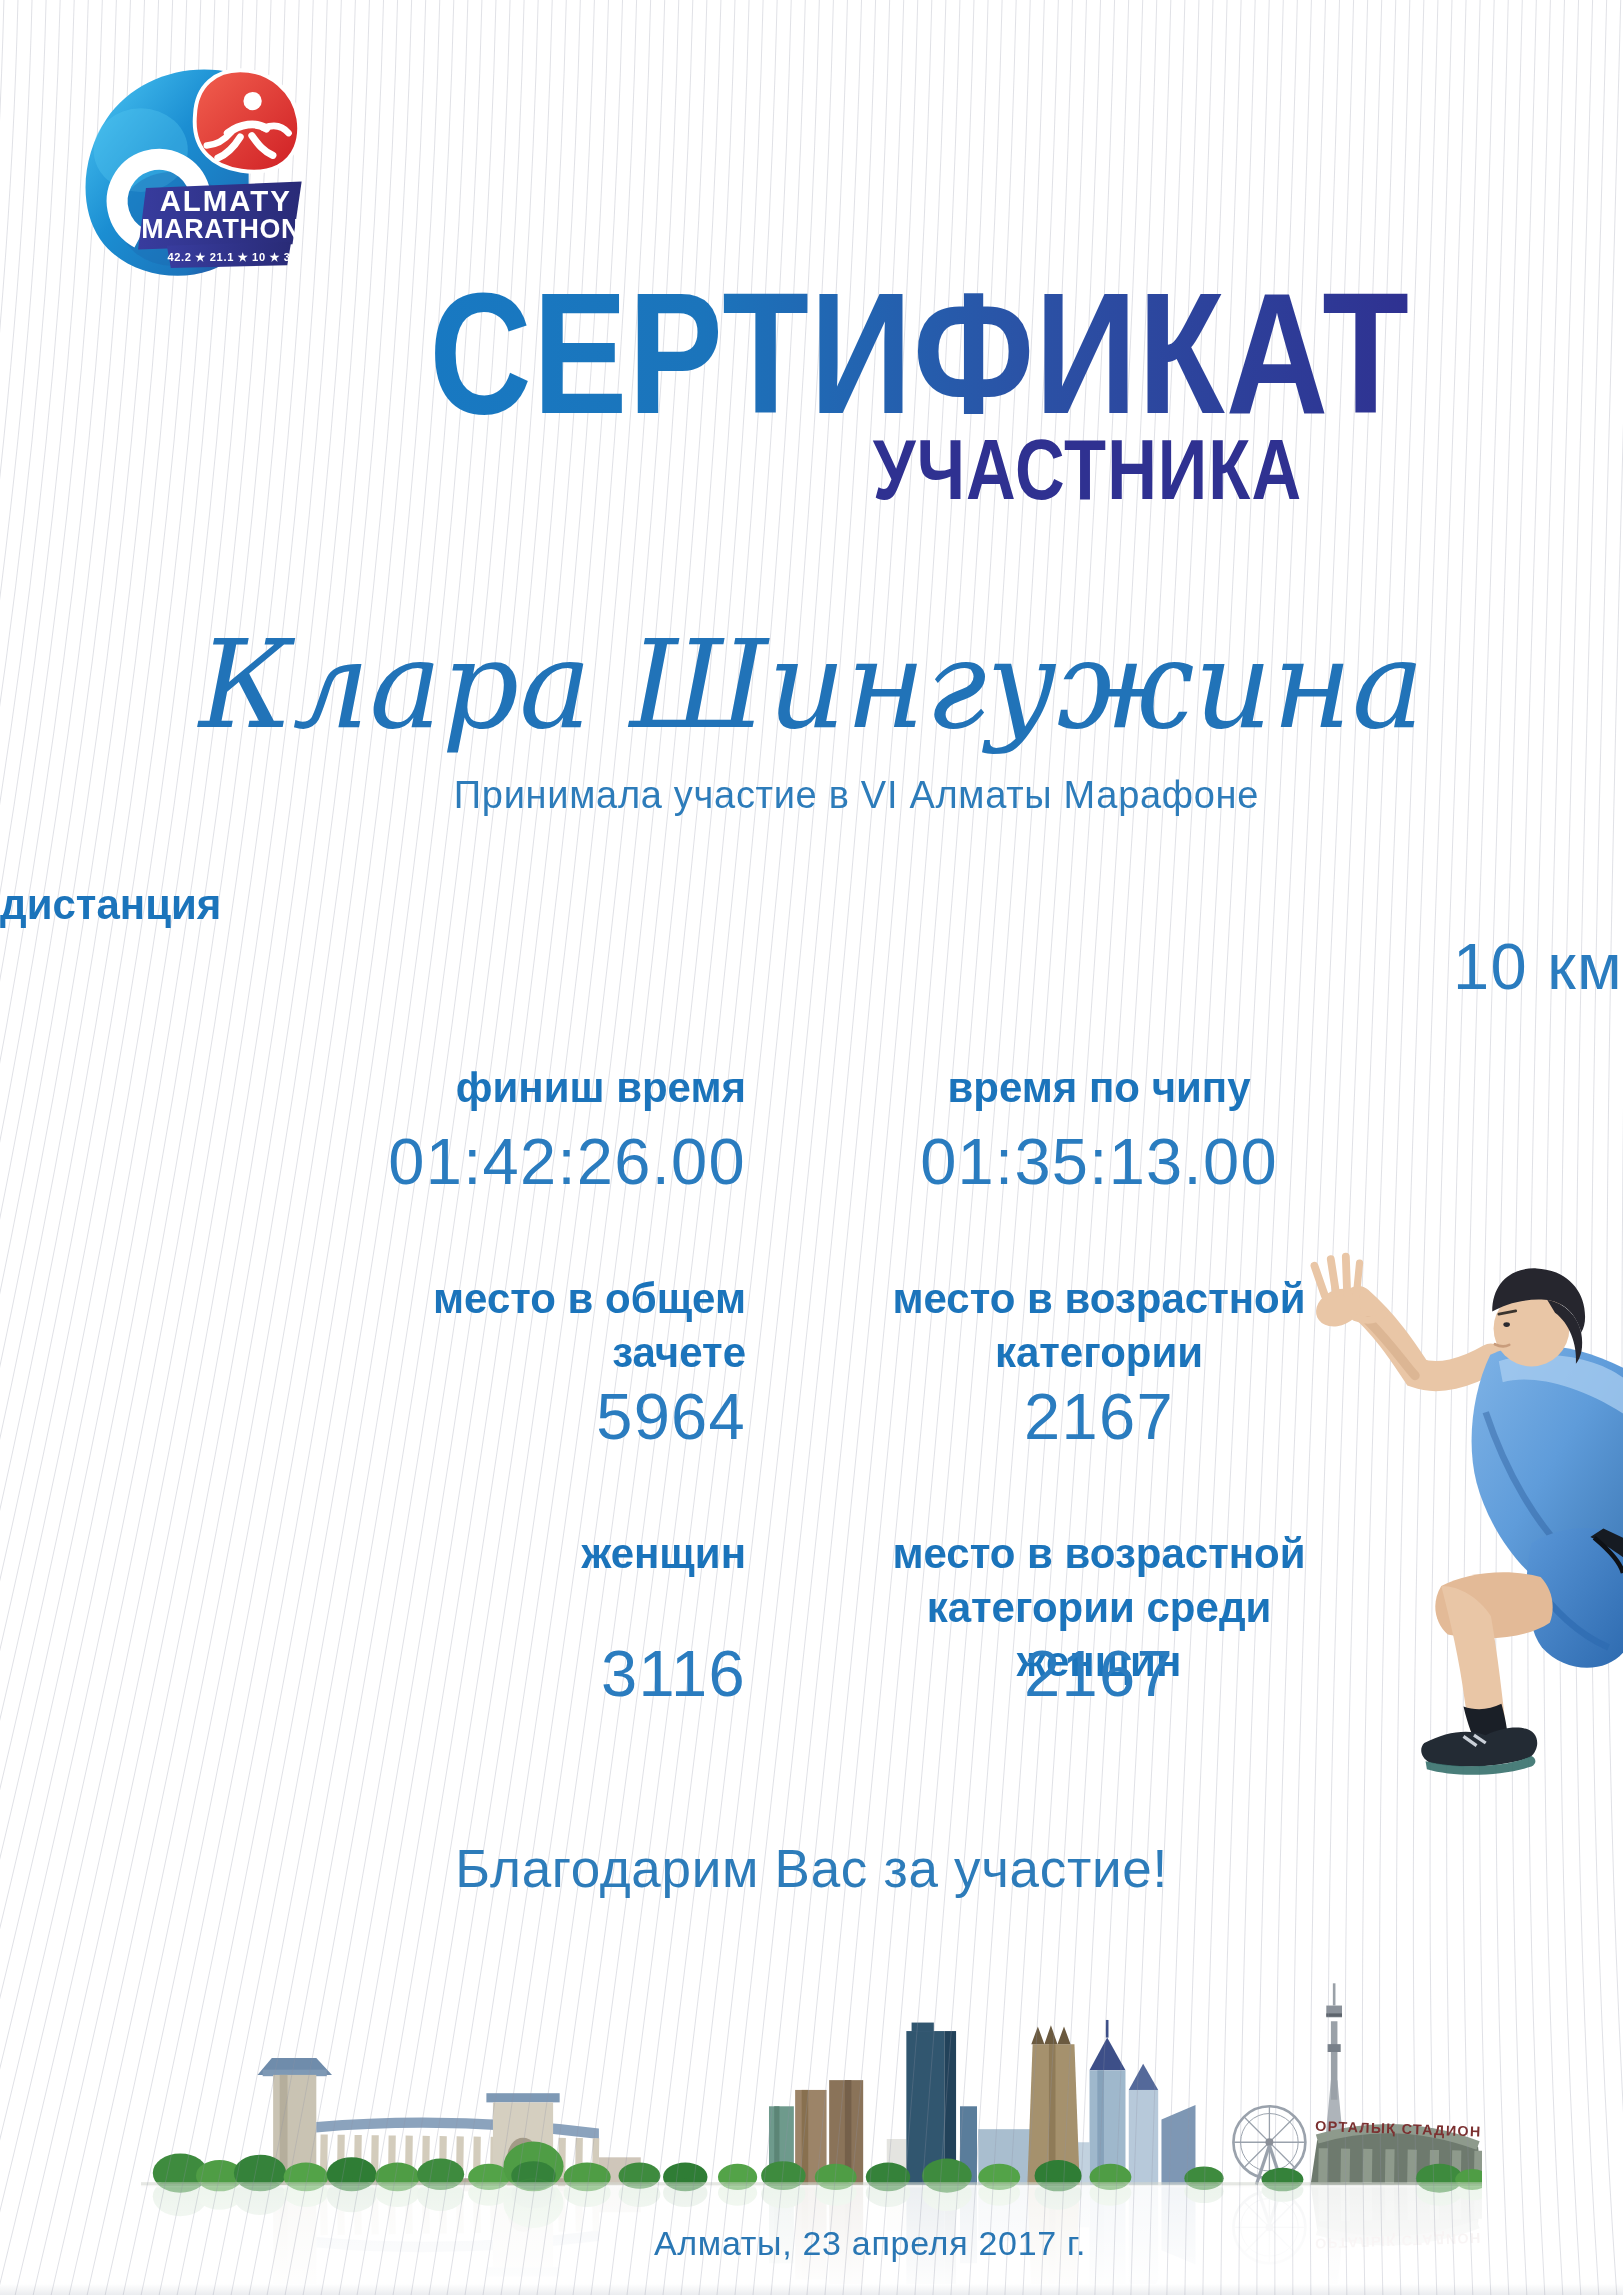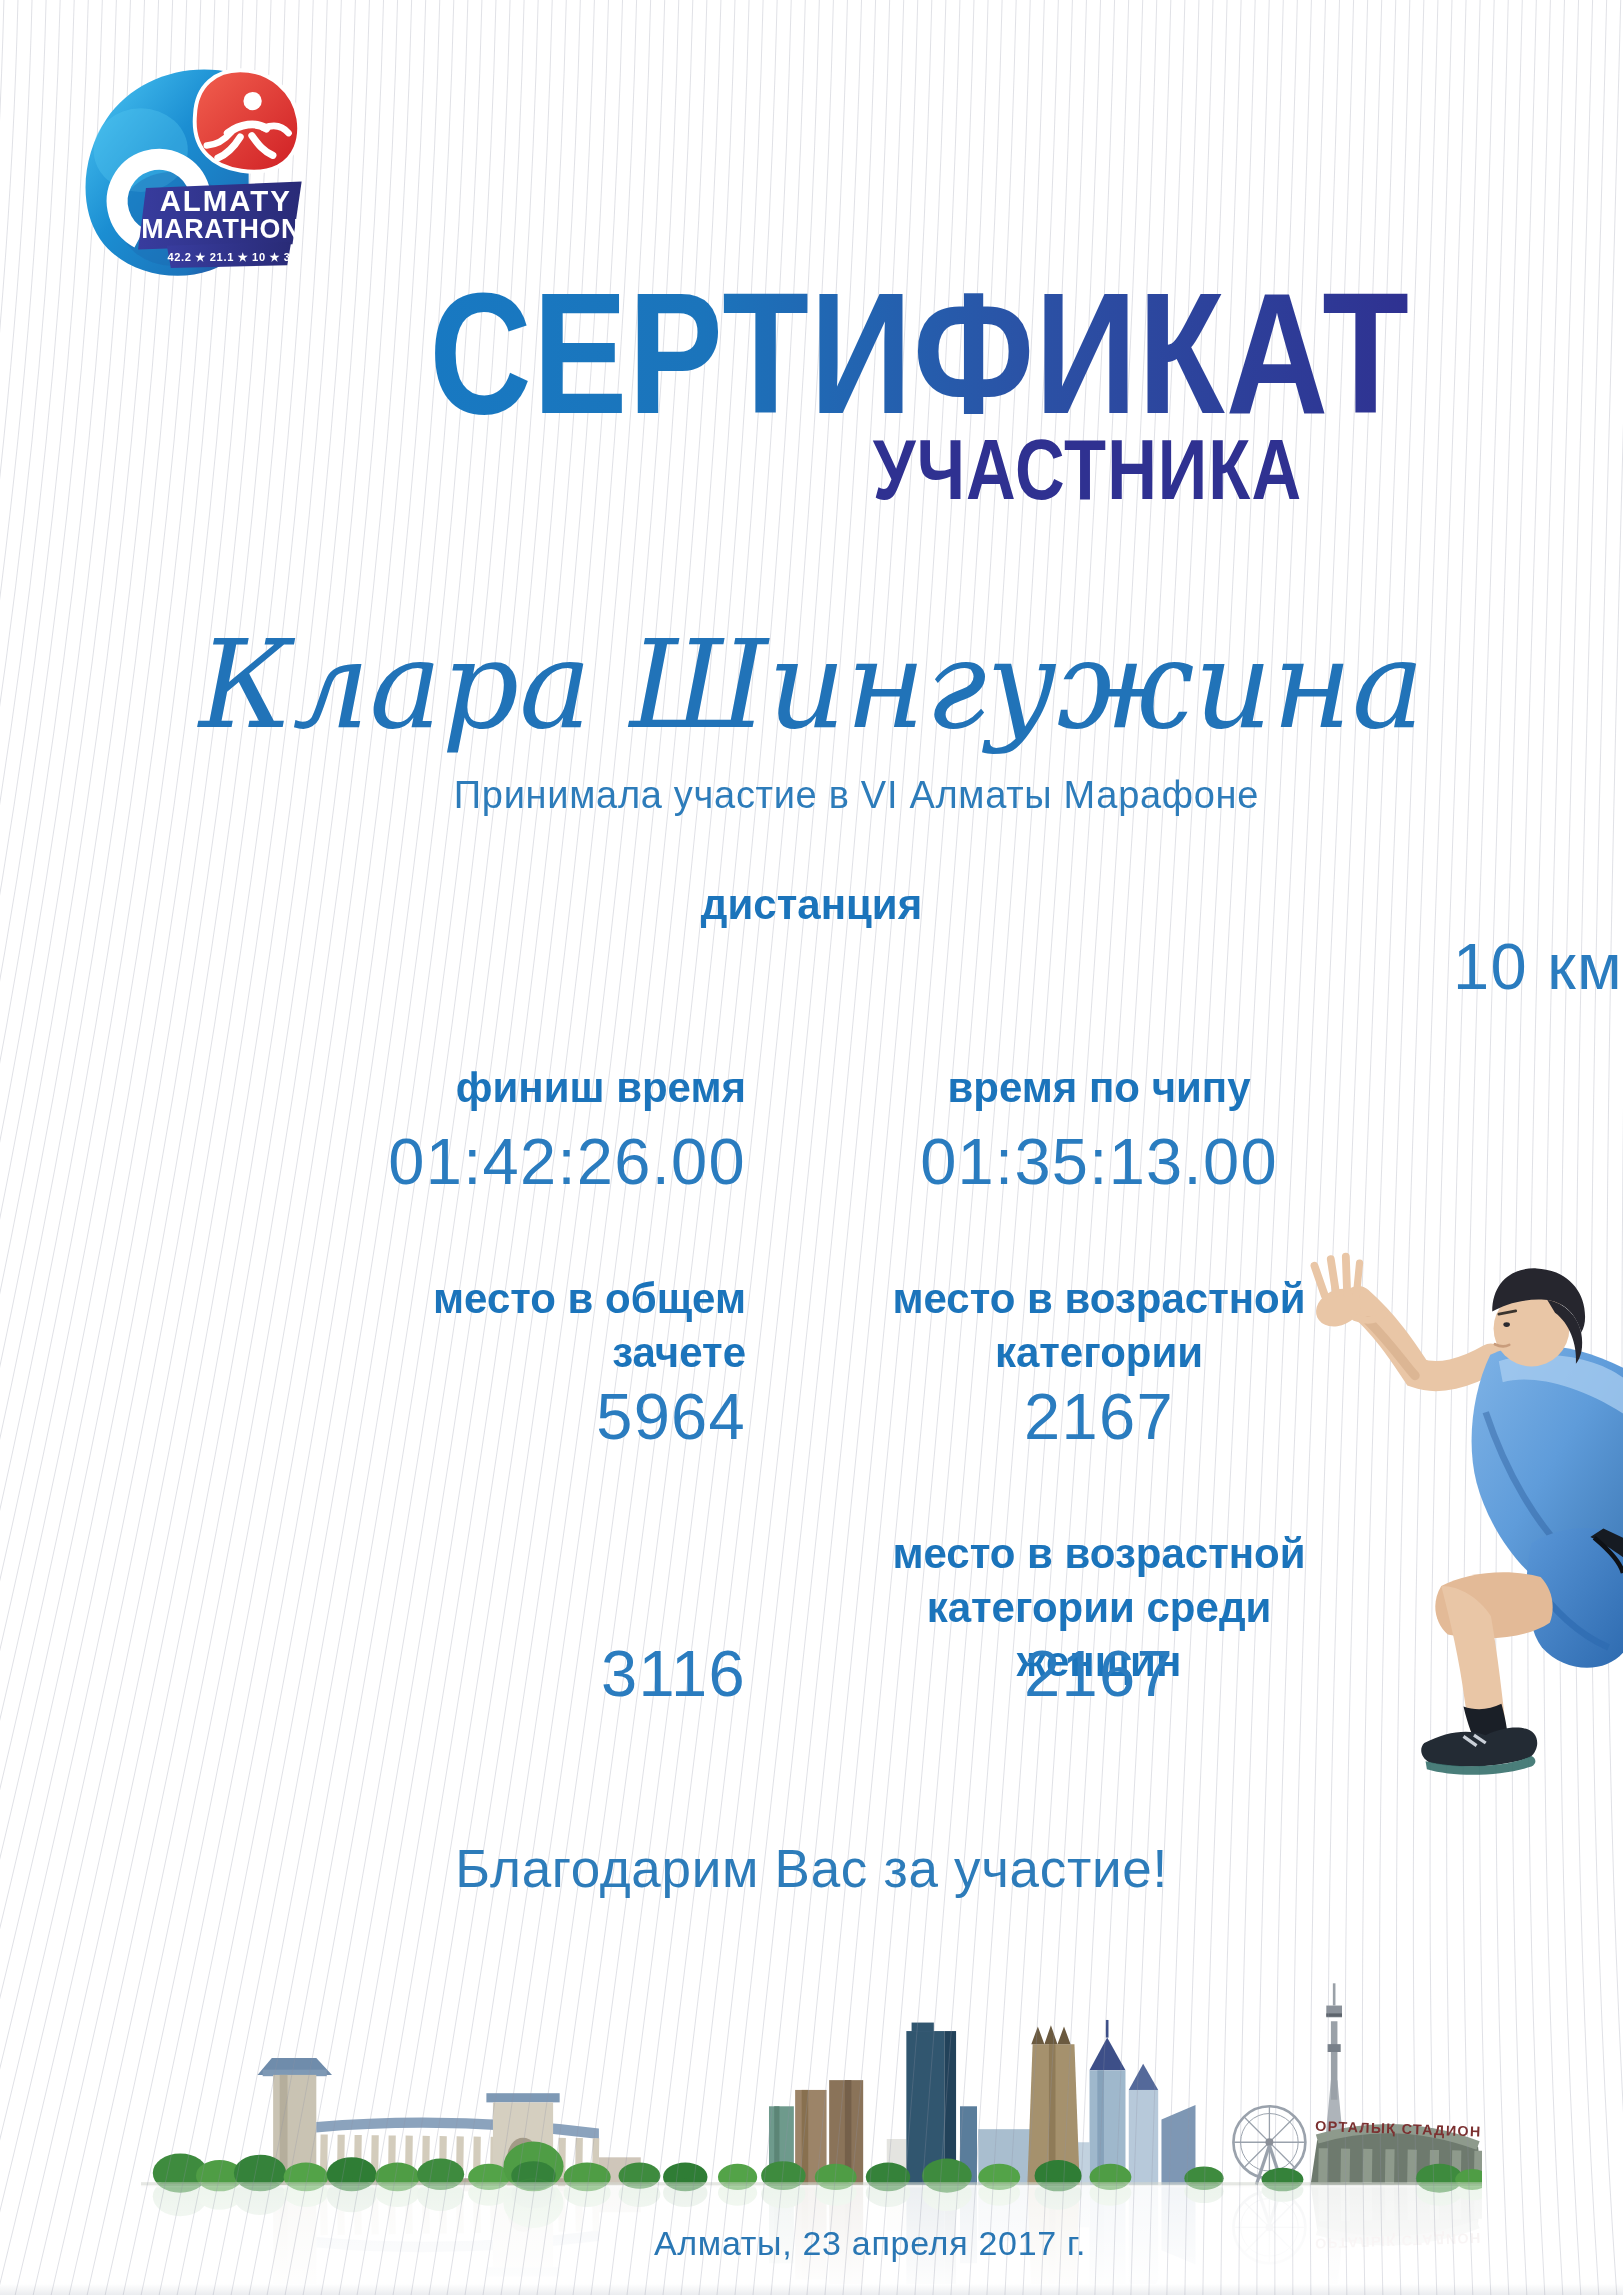--- a/index.html
+++ b/index.html
@@ -29,21 +29,21 @@
   }
   
   #participant-name{
     left:0;top:613px;width:1623px;text-align:center;z-index:4;
     font-family:"DejaVu Serif", serif;font-style:italic;
     font-size:121px;color:#2173b8;line-height:1.2;white-space:nowrap;
   }
   #participation{left:0;top:774px;width:1623px;text-align:center;z-index:4;
     font-size:38px;color:#2d7cba;letter-spacing:0.7px;padding-left:45px;}
   
-  #dist-label{left:0;top:878px;width:1623px;text-align:center;}
+  #dist-label{left:0;top:878px;width:1623px;}
   #dist-value{left:0;top:931px;width:1623px;text-align:right;}
   .stat-label{font-size:42px;font-weight:700;color:#1b74bb;line-height:1.28;z-index:4;}
   .stat-value{font-size:65px;font-weight:400;color:#2a7cbf;line-height:1.1;z-index:4;letter-spacing:1.3px;}
   .colL{left:262px;width:484px;text-align:right;}
   .colR{left:847px;width:504px;text-align:center;}
   .row1-label{top:1061px;}
   .row1-value{top:1126px;}
   .row2-label{top:1272px;}
   .row2-value{top:1381px;}
   .row3-label{top:1527px;}
@@ -128,20 +128,21 @@
   <span style="display:block">зачете</span>
 </div>
 <div class="abs stat-label colR row2-label">
   <span style="display:block">место в возрастной</span>
   <span style="display:block">категории</span>
 </div>
 <div class="abs stat-value colL row2-value">5964</div>
 <div class="abs stat-value colR row2-value">2167</div>
 
 <div class="abs stat-label colL row3-label">
+  <span style="display:block">женщин</span>
 </div>
 <div class="abs stat-label colR row3-label">
   <span style="display:block">место в возрастной</span>
   <span style="display:block">категории среди женщин</span>
 </div>
 <div class="abs stat-value colL row3-value">3116</div>
 <div class="abs stat-value colR row3-value">2167</div>
 
 <div id="thanks" class="abs">Благодарим Вас за участие!</div>
 

